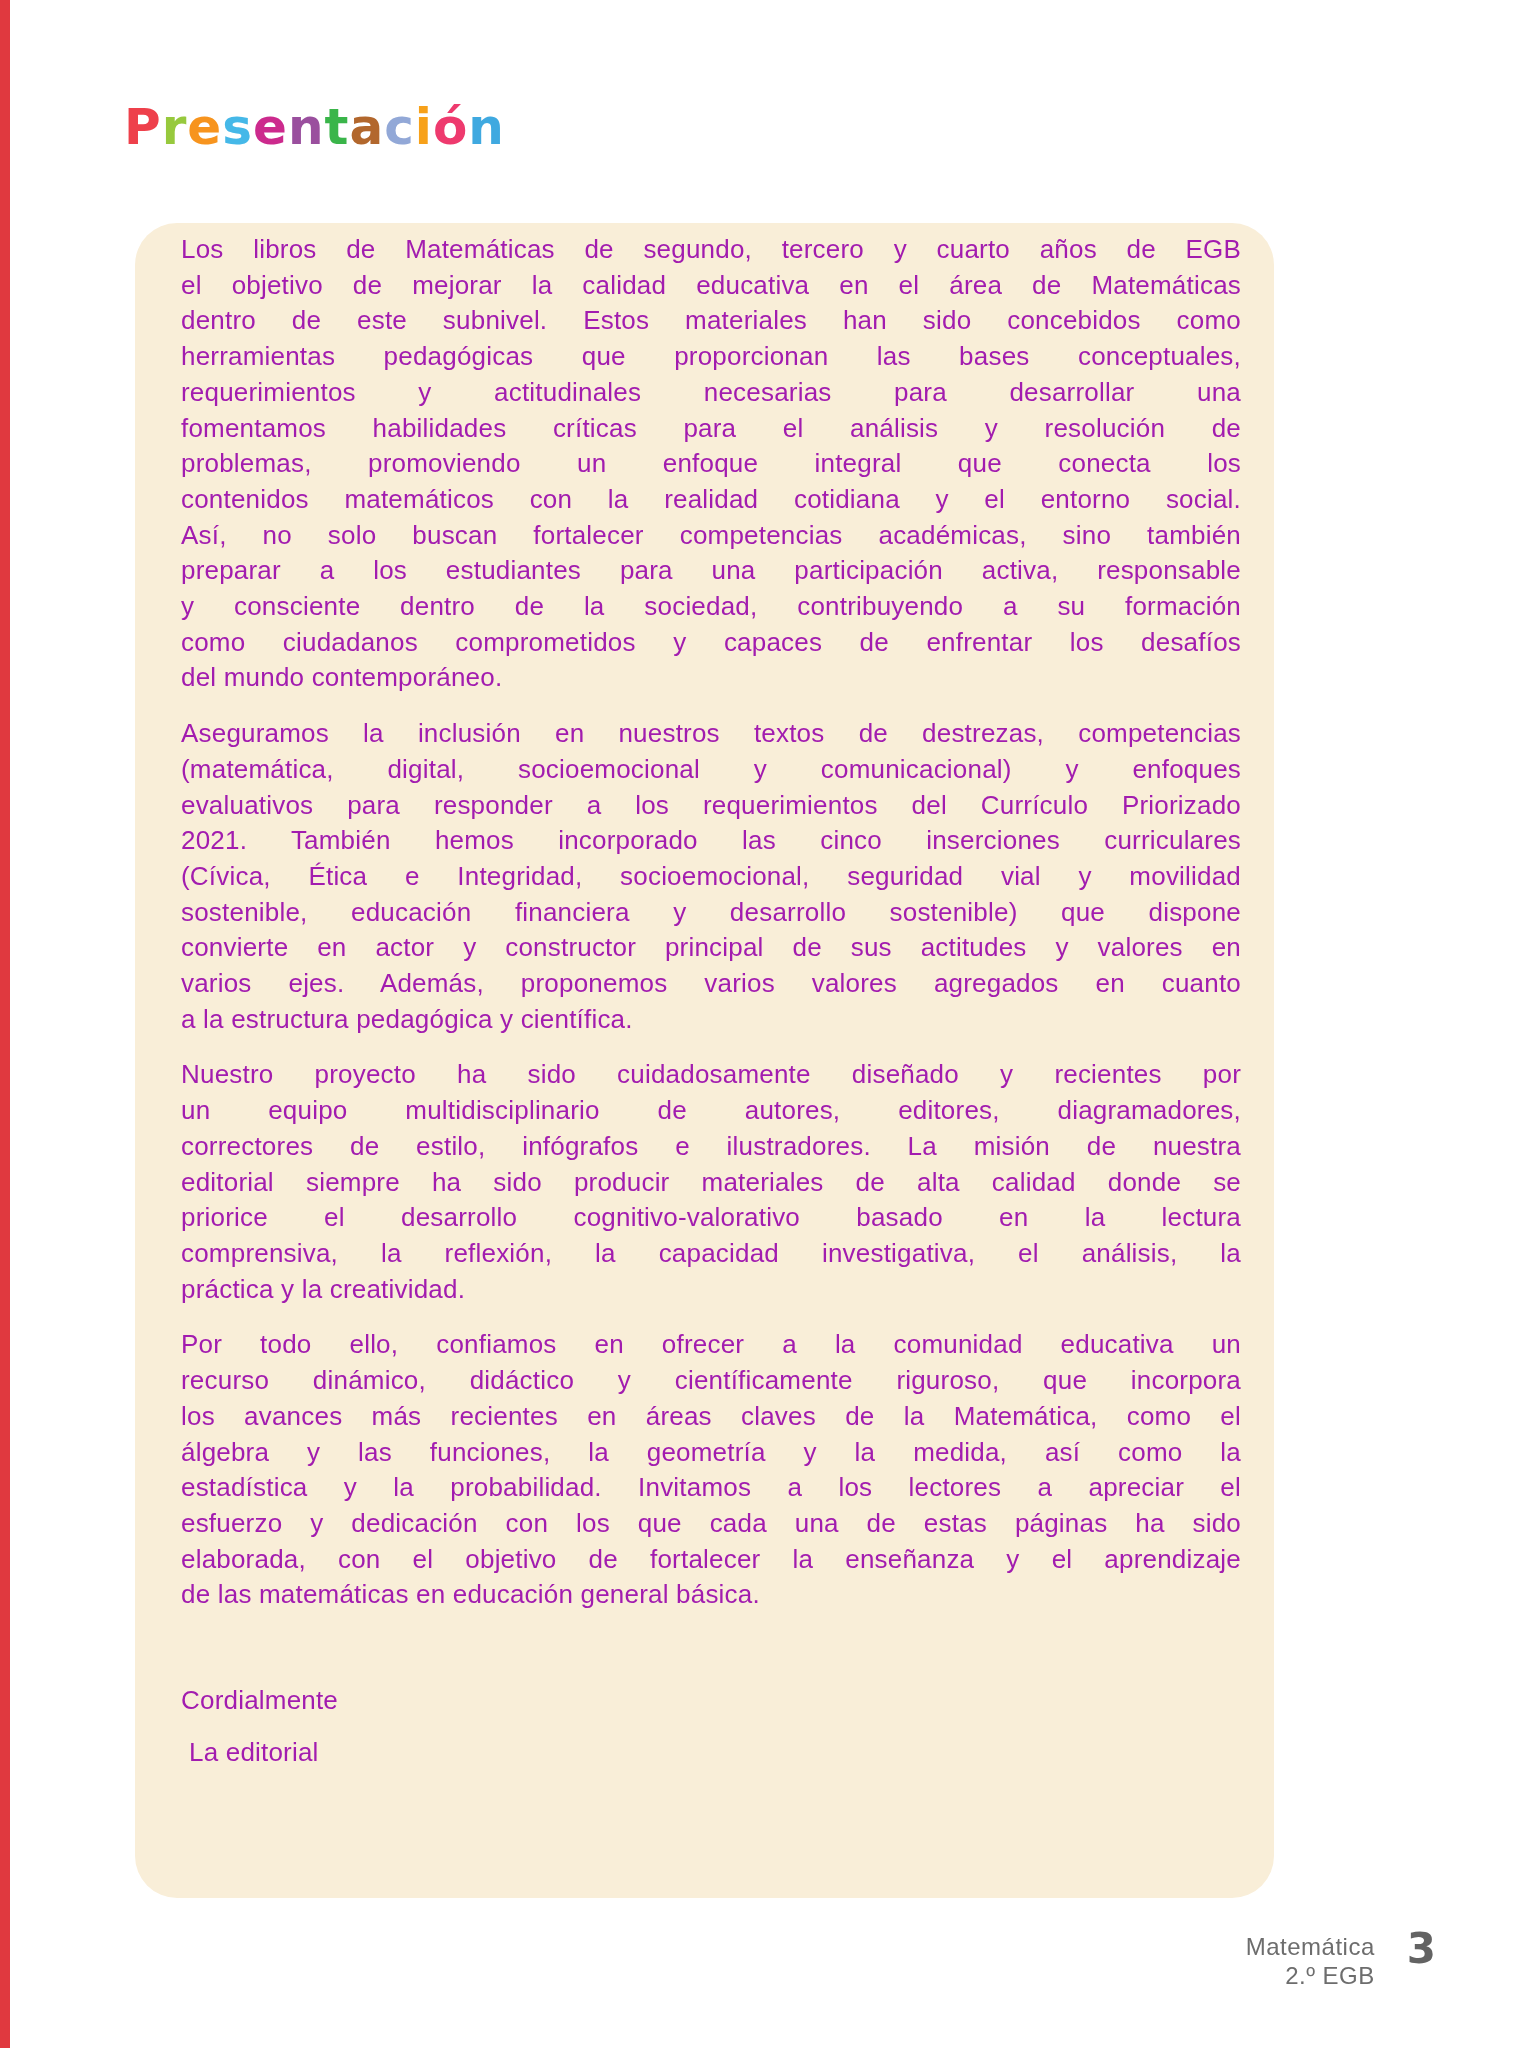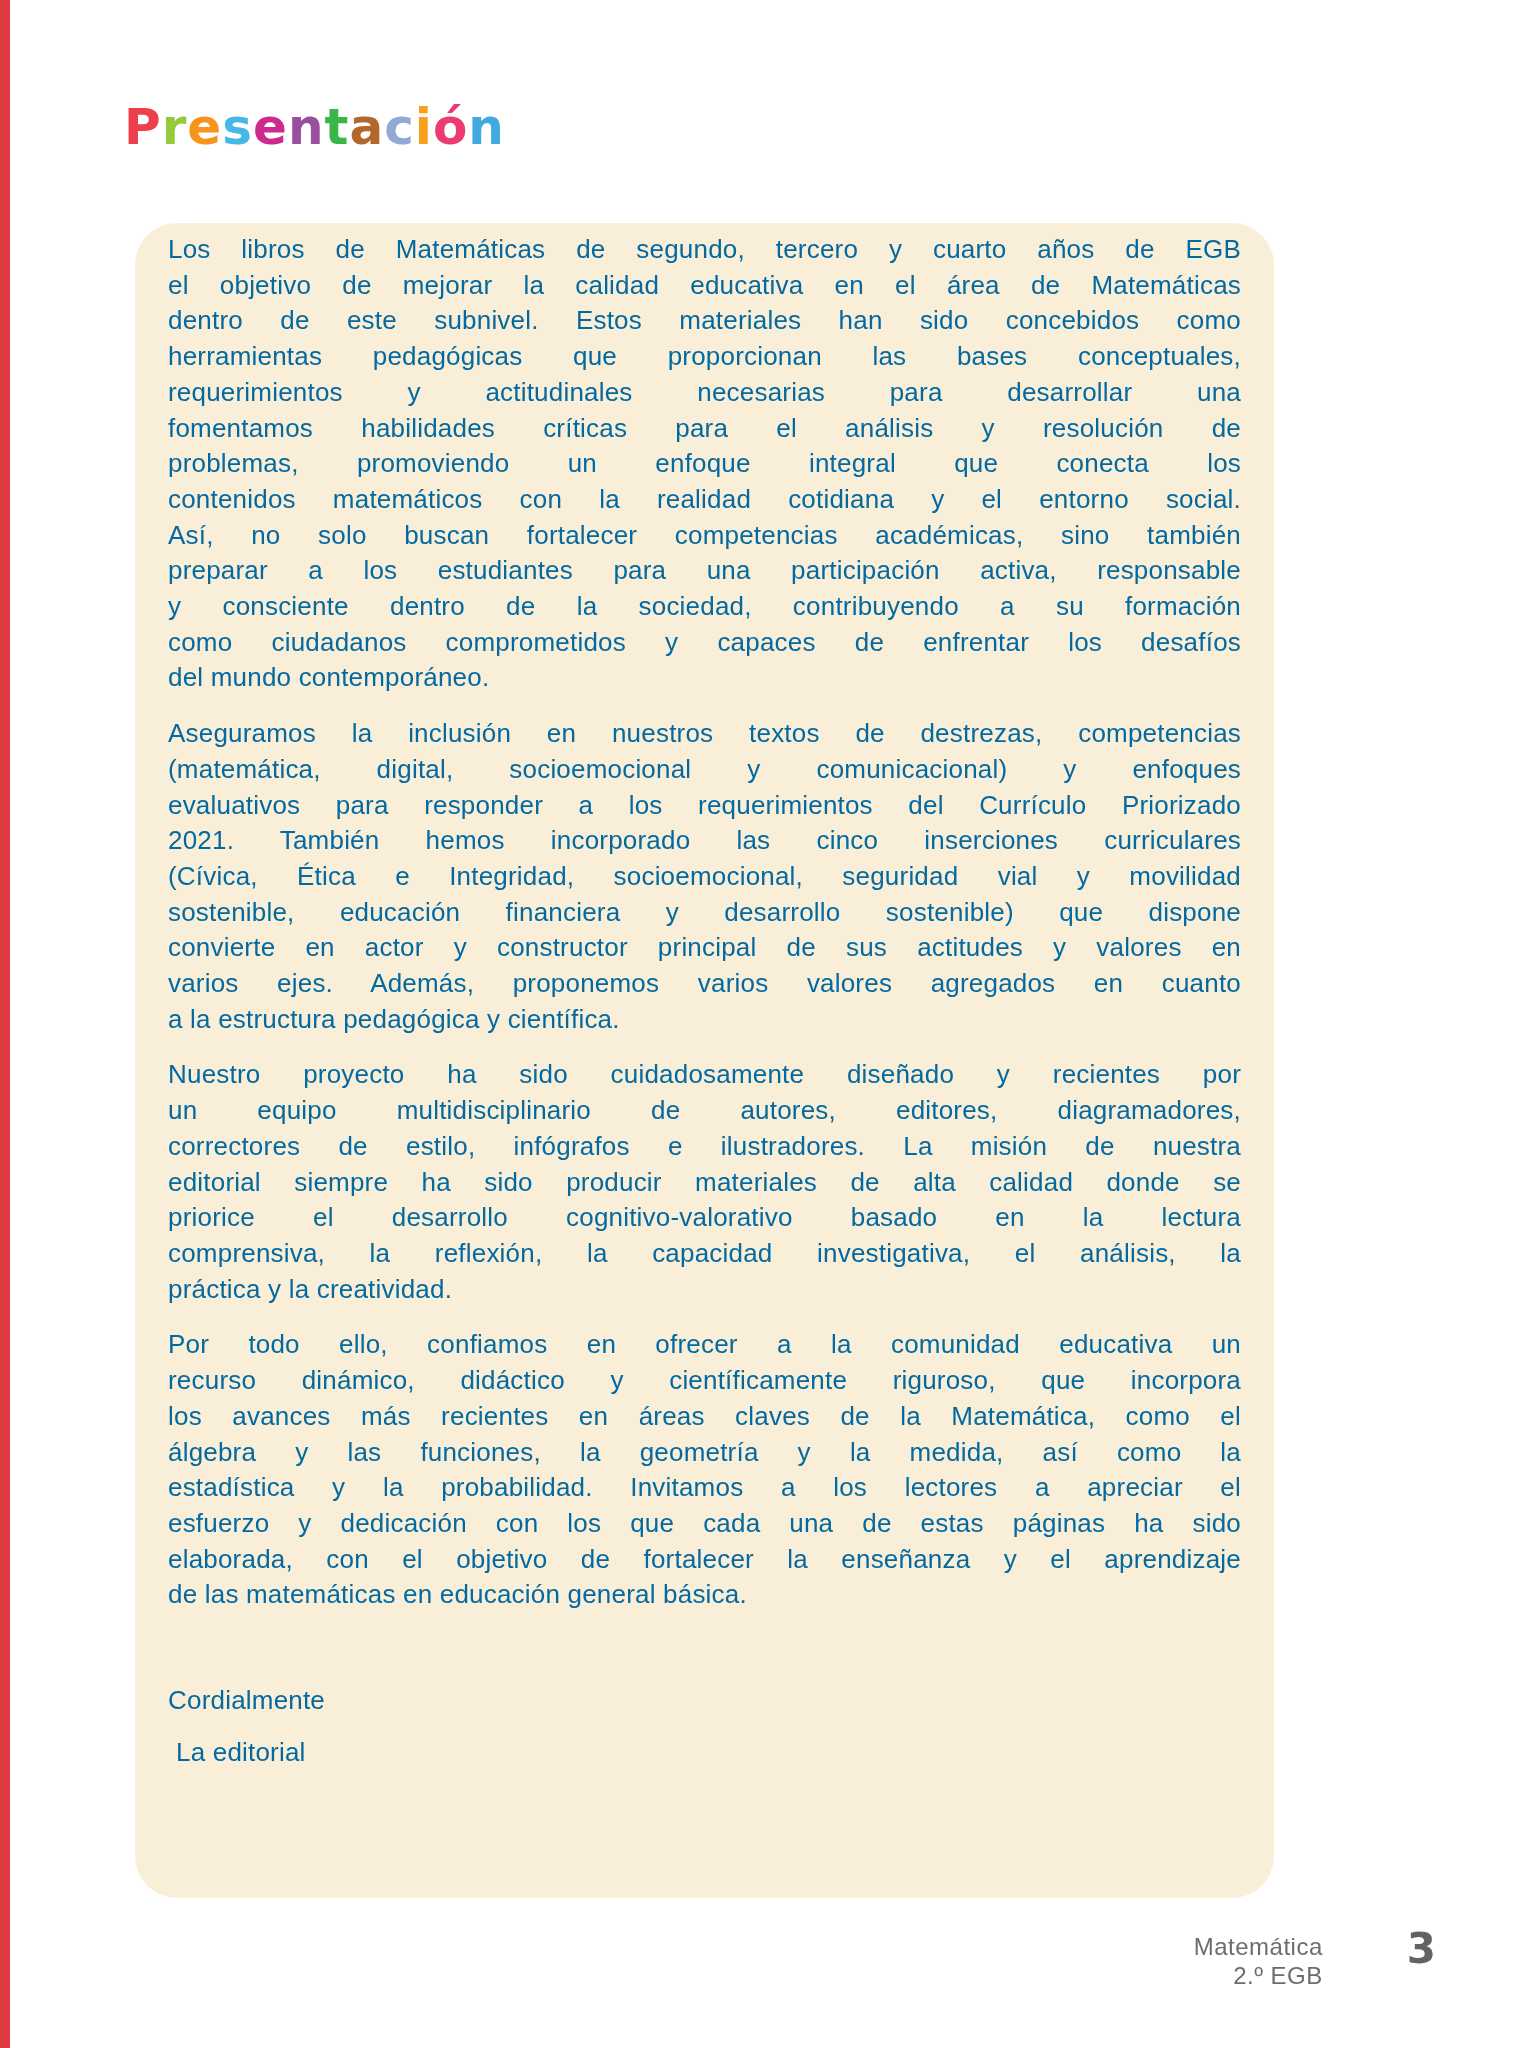--- a/index.html
+++ b/index.html
@@ -21,34 +21,34 @@
     font-family: "DejaVu Sans", sans-serif;
     font-size: 50px; font-weight: bold;
     letter-spacing: 1px; line-height: 1;
   }
   .panel {
     position: absolute; left: 135px; top: 223px;
     width: 1139px; height: 1675px;
     box-sizing: border-box;
     background: #f9eed8;
     border-radius: 42px;
-    padding: 9px 33px 0 33px;
-    color: #0369a1;
+    padding: 9px 33px 0 46px;
+    color: #a21caf;
     font-size: 26px;
     line-height: 35.7px;
     letter-spacing: 0.2px;
   }
   .para { margin: 0 0 20px 0; }
   .line { text-align: justify; }
   .line.jl { text-align-last: justify; }
   .closing-1 { margin: 70px 0 0 0; }
   .closing-2 { margin: 16px 0 0 8px; }
   .footer {
     position: absolute; top: 1932px; right: 100px;
-    display: flex; align-items: flex-start; gap: 84px;
+    display: flex; align-items: flex-start; gap: 32px;
   }
   .footer-text {
     text-align: right;
     color: #6d6d6d;
     font-size: 24px; line-height: 29px;
     letter-spacing: 0.5px;
   }
   .page-num {
     color: #636363;
     font-size: 42px; font-weight: bold; line-height: 34px;

